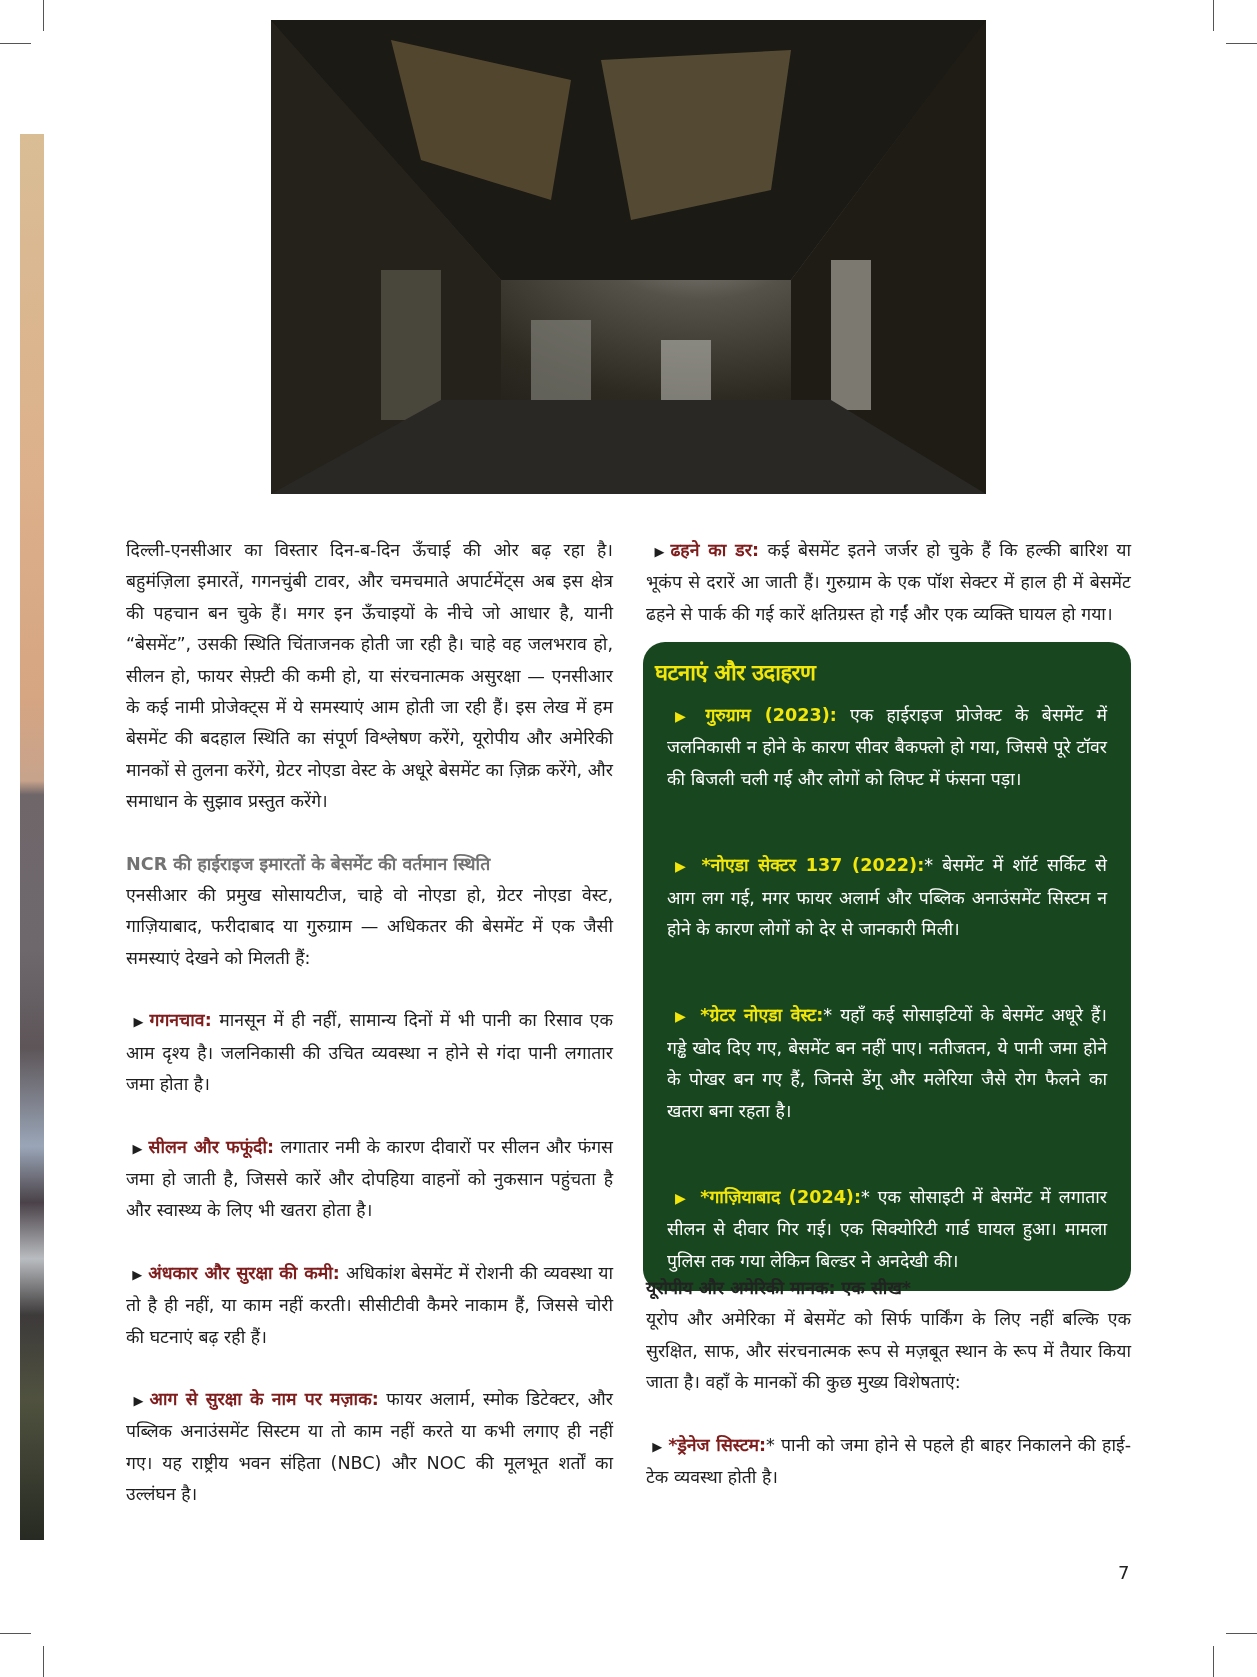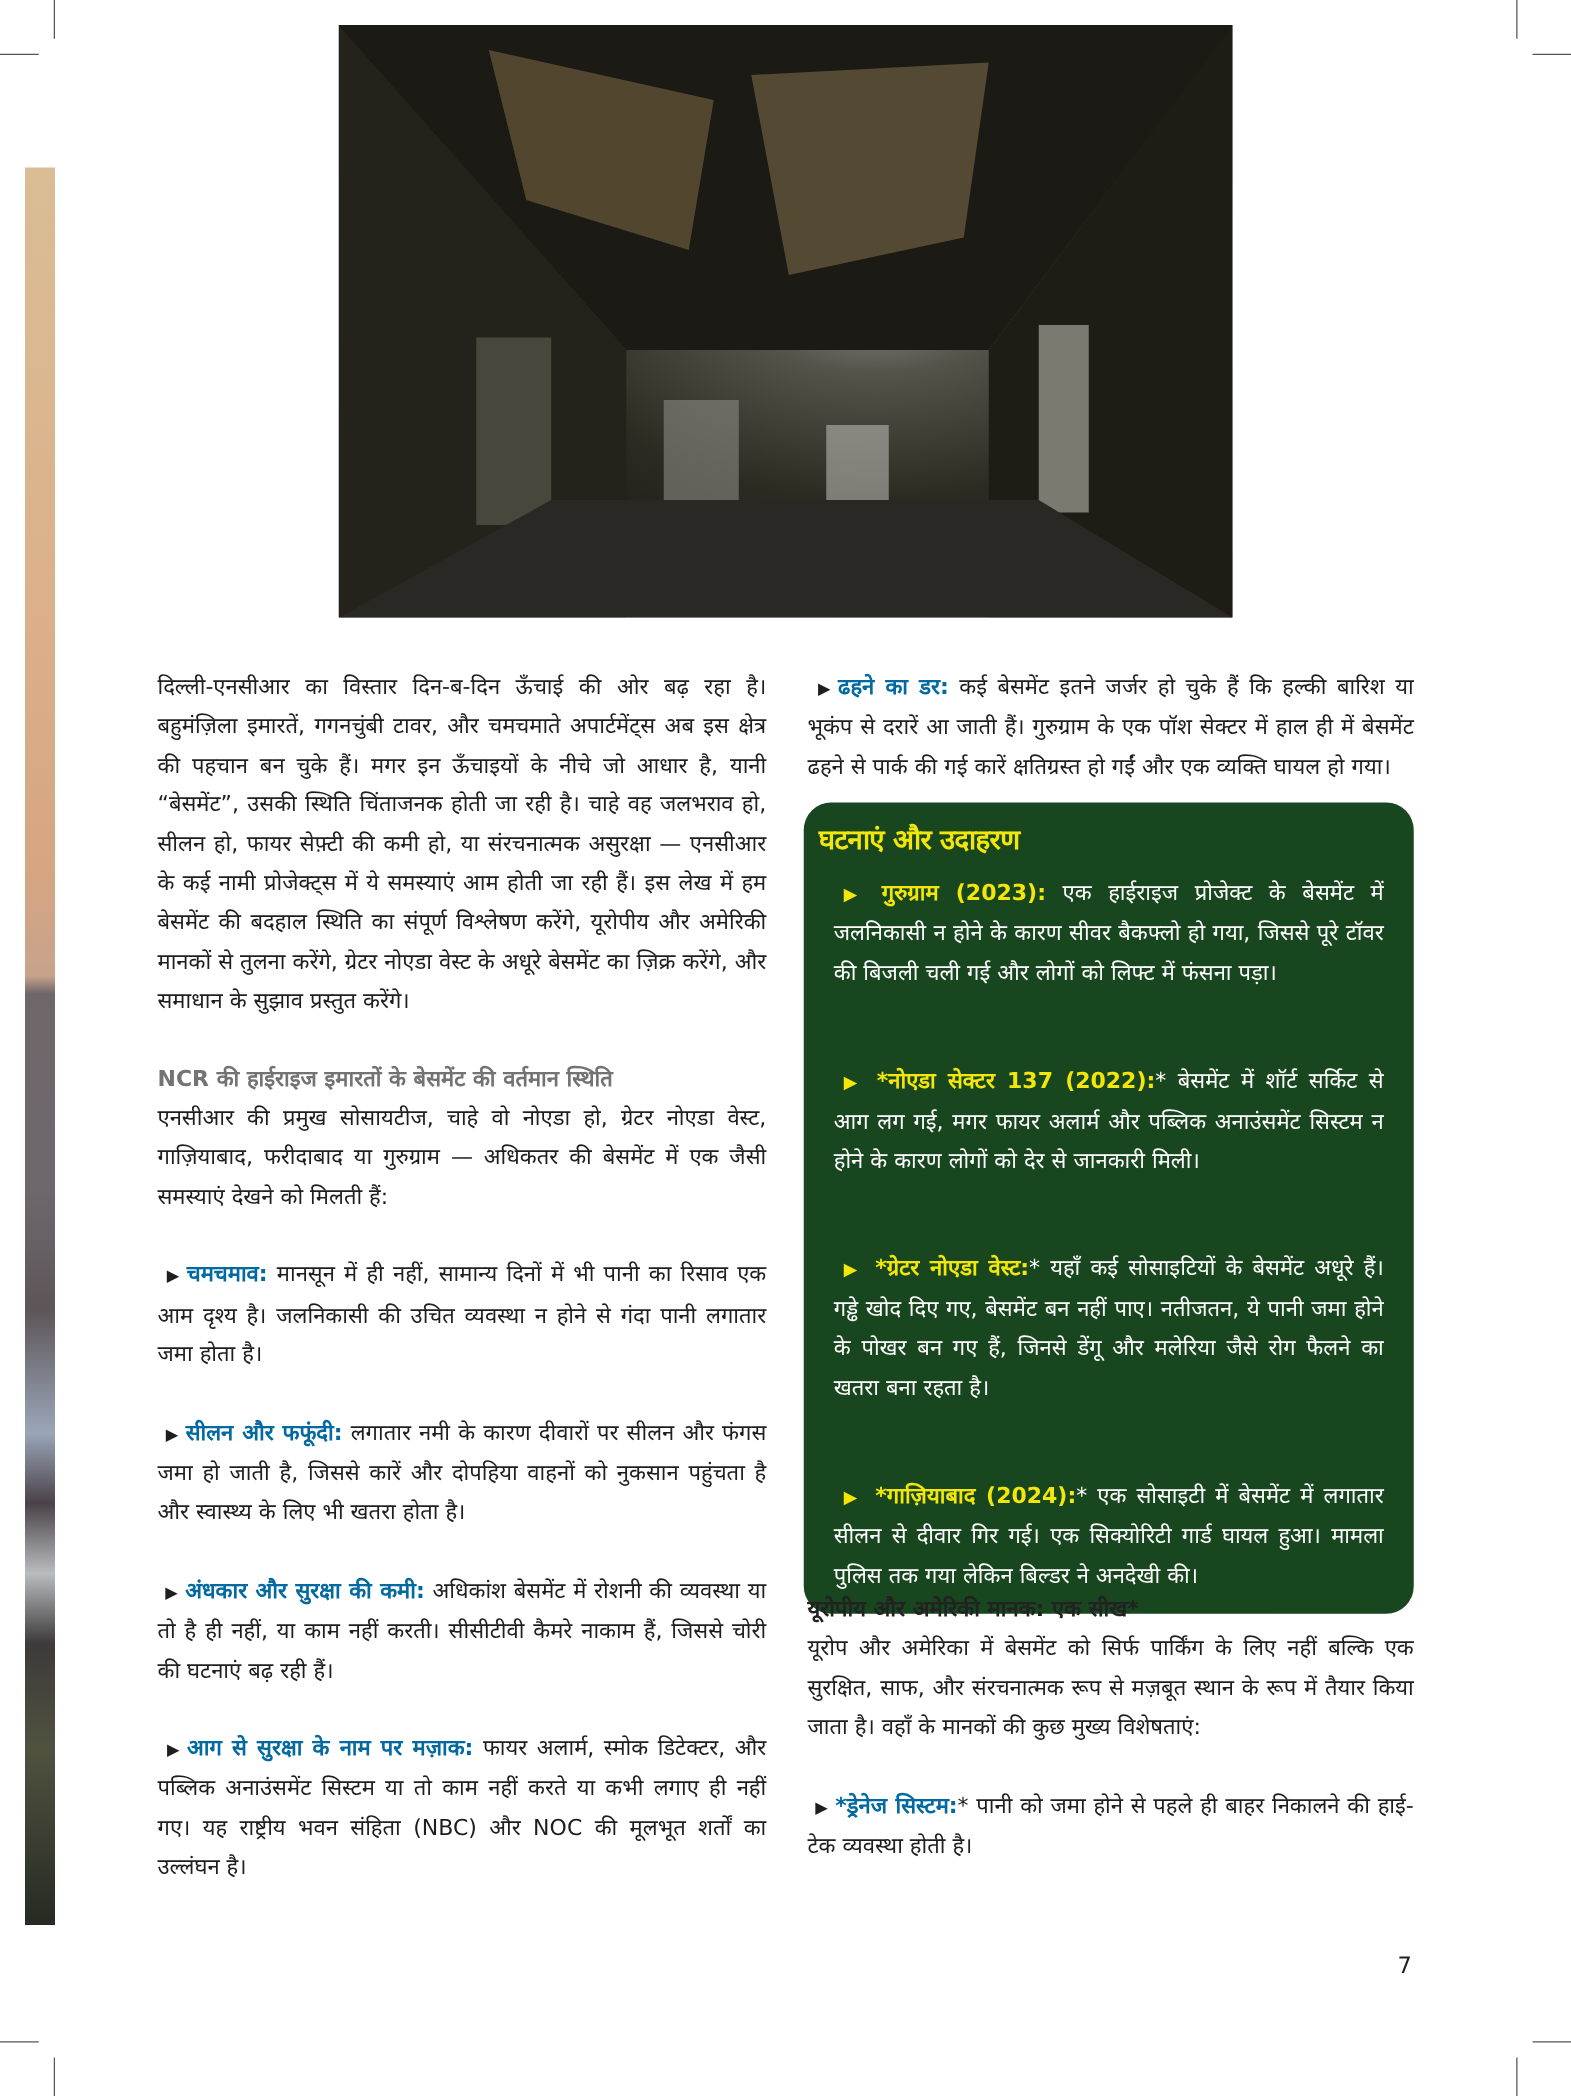--- a/index.html
+++ b/index.html
@@ -11,21 +11,21 @@
   .photo { position: absolute; left: 271px; top: 20px; width: 715px; height: 474px; overflow: hidden;
            background: radial-gradient(ellipse at 60% 45%, #8f8f86 0%, #55524a 18%, #2d2a22 45%, #14130f 80%); }
   .photo svg { position: absolute; left: 0; top: 0; width: 100%; height: 100%; }
   .col { position: absolute; font-size: 17.6px; line-height: 31.4px; text-align: justify; }
   .col p { margin: 0; }
   .col .gap { height: 31px; }
   .left { left: 126px; top: 535px; width: 487px; }
   .right { left: 646px; top: 535px; width: 485px; }
   .h-green { color: #737373; font-weight: bold; font-size: 17.6px; }
   .h-dark { color: #222; font-weight: bold; }
-  b.lab { font-weight: bold; color: #0369a1; }
+  b.lab { font-weight: bold; color: #7f1d1d; }
   .tri { display: inline-block; font-size: 13px; margin-right: 6px; }
   .box { position: absolute; left: 643px; top: 642px; width: 488px; height: 649px;
          background: #18461f; border-radius: 22px; color: #ffffff; box-sizing: border-box;
          padding: 16px 12px 10px 12px; font-size: 17.6px; line-height: 31.4px; text-align: justify; }
   .box h2 { margin: 0 0 2px 0; color: #f2e60a; font-size: 22px; font-weight: 900; letter-spacing: -0.5px; line-height: 30px; }
   .box .ytri { color: #f2e60a; font-size: 14px; margin: 0 12px 0 8px; }
   .box .ylab { color: #f2e60a; font-weight: bold; }
   .box p { margin: 12px; }
   .box .gap { height: 31px; }
   .pageno { position: absolute; left: 1118px; top: 1562px; font-size: 18px; color: #222; }
@@ -58,21 +58,21 @@
     <polygon points="0,474 715,474 560,380 170,380" fill="#2a2824"></polygon>
   </svg>
 </div>
 
 <div class="col left">
   <p>दिल्ली-एनसीआर का विस्तार दिन-ब-दिन ऊँचाई की ओर बढ़ रहा है। बहुमंज़िला इमारतें, गगनचुंबी टावर, और चमचमाते अपार्टमेंट्स अब इस क्षेत्र की पहचान बन चुके हैं। मगर इन ऊँचाइयों के नीचे जो आधार है, यानी “बेसमेंट”, उसकी स्थिति चिंताजनक होती जा रही है। चाहे वह जलभराव हो, सीलन हो, फायर सेफ़्टी की कमी हो, या संरचनात्मक असुरक्षा — एनसीआर के कई नामी प्रोजेक्ट्स में ये समस्याएं आम होती जा रही हैं। इस लेख में हम बेसमेंट की बदहाल स्थिति का संपूर्ण विश्लेषण करेंगे, यूरोपीय और अमेरिकी मानकों से तुलना करेंगे, ग्रेटर नोएडा वेस्ट के अधूरे बेसमेंट का ज़िक्र करेंगे, और समाधान के सुझाव प्रस्तुत करेंगे।</p>
   <div class="gap"></div>
   <div class="h-green">NCR की हाईराइज इमारतों के बेसमेंट की वर्तमान स्थिति</div>
   <p>एनसीआर की प्रमुख सोसायटीज, चाहे वो नोएडा हो, ग्रेटर नोएडा वेस्ट, गाज़ियाबाद, फरीदाबाद या गुरुग्राम — अधिकतर की बेसमेंट में एक जैसी समस्याएं देखने को मिलती हैं:</p>
   <div class="gap"></div>
-  <p>&nbsp;<span class="tri">▶</span><b class="lab">चमचमाव:</b><span> मानसून में ही नहीं, सामान्य दिनों में भी पानी का रिसाव एक आम दृश्य है। जलनिकासी की उचित व्यवस्था न होने से गंदा पानी लगातार जमा होता है।</span></p>
+  <p>&nbsp;<span class="tri">▶</span><b class="lab">गगनचाव:</b><span> मानसून में ही नहीं, सामान्य दिनों में भी पानी का रिसाव एक आम दृश्य है। जलनिकासी की उचित व्यवस्था न होने से गंदा पानी लगातार जमा होता है।</span></p>
   <div class="gap"></div>
   <p>&nbsp;<span class="tri">▶</span><b class="lab">सीलन और फफूंदी:</b><span> लगातार नमी के कारण दीवारों पर सीलन और फंगस जमा हो जाती है, जिससे कारें और दोपहिया वाहनों को नुकसान पहुंचता है और स्वास्थ्य के लिए भी खतरा होता है।</span></p>
   <div class="gap"></div>
   <p>&nbsp;<span class="tri">▶</span><b class="lab">अंधकार और सुरक्षा की कमी:</b><span> अधिकांश बेसमेंट में रोशनी की व्यवस्था या तो है ही नहीं, या काम नहीं करती। सीसीटीवी कैमरे नाकाम हैं, जिससे चोरी की घटनाएं बढ़ रही हैं।</span></p>
   <div class="gap"></div>
   <p>&nbsp;<span class="tri">▶</span><b class="lab">आग से सुरक्षा के नाम पर मज़ाक:</b><span> फायर अलार्म, स्मोक डिटेक्टर, और पब्लिक अनाउंसमेंट सिस्टम या तो काम नहीं करते या कभी लगाए ही नहीं गए। यह राष्ट्रीय भवन संहिता (NBC) और NOC की मूलभूत शर्तों का उल्लंघन है।</span></p>
 </div>
 
 <div class="col right">
   <p>&nbsp;<span class="tri">▶</span><b class="lab">ढहने का डर:</b><span> कई बेसमेंट इतने जर्जर हो चुके हैं कि हल्की बारिश या भूकंप से दरारें आ जाती हैं। गुरुग्राम के एक पॉश सेक्टर में हाल ही में बेसमेंट ढहने से पार्क की गई कारें क्षतिग्रस्त हो गईं और एक व्यक्ति घायल हो गया।</span></p>

